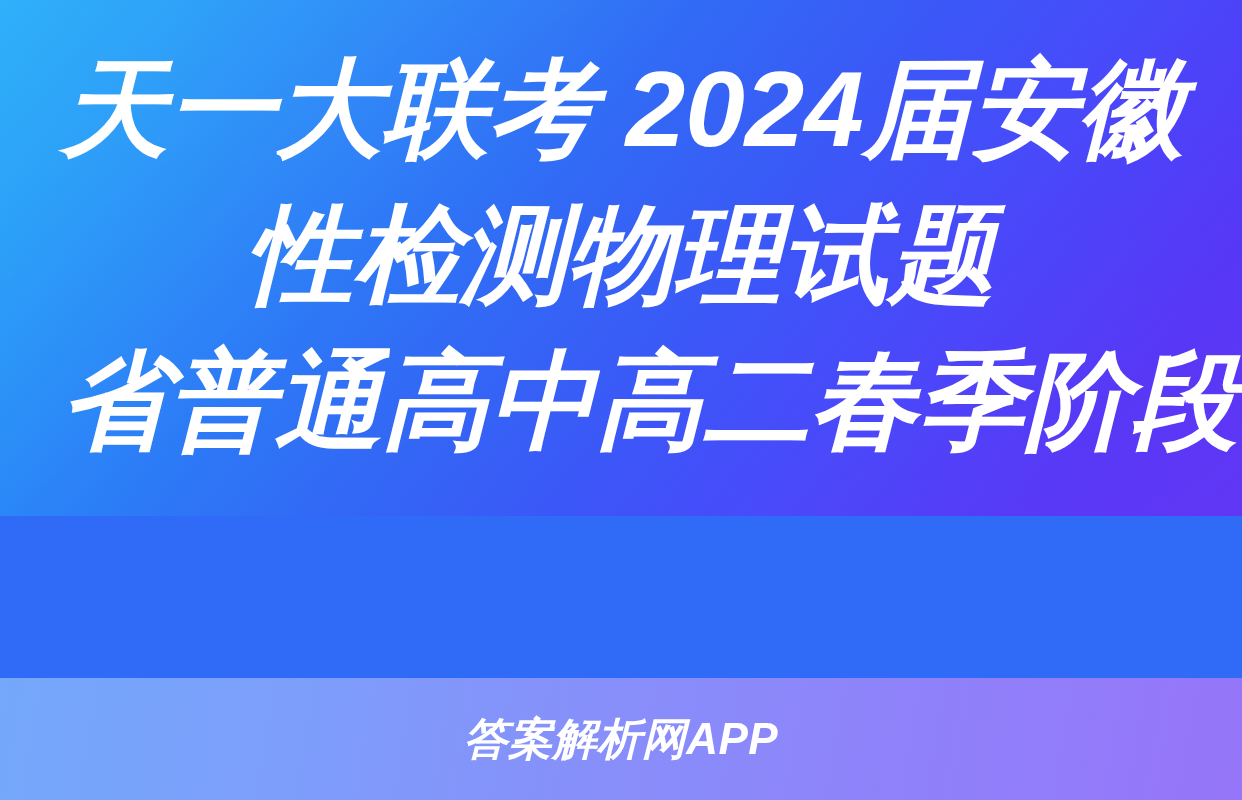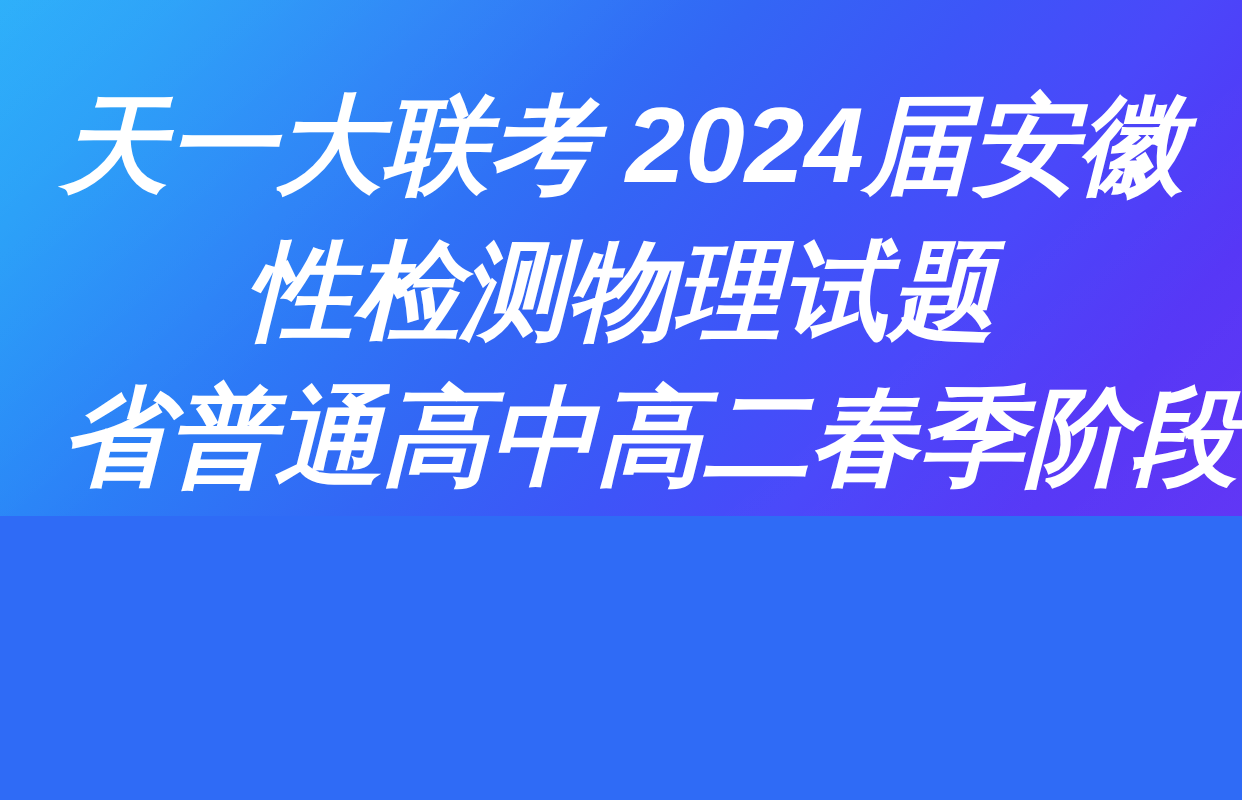--- a/index.html
+++ b/index.html
@@ -30,21 +30,21 @@
       linear-gradient(128deg,
         #17A7F9 0%,
         #1E9BF8 11%,
         #2A82F7 27%,
         #3366F5 46%,
         #3D55F8 60%,
         #4A48FA 72%,
         #5434F6 87%,
         #5B2EF5 100%);
     display: flex;
-    align-items: flex-end;
+    align-items: center;
     justify-content: center;
   }
 
   
   .hero::after {
     content: "";
     position: absolute;
     inset: 0;
     background: linear-gradient(140deg,
       rgba(255,255,255,0.10) 0%,
@@ -111,14 +111,17 @@
 <div id="poster">
 
   <div class="hero">
     <div class="title-block">
       <span class="title-line">天一大联考 2024届安徽</span>
       <span class="title-line">性检测物理试题</span>
       <span class="title-line">省普通高中高二春季阶段</span>
     </div>
   </div>
 
+  <div class="footer-band">
+    <span class="watermark">答案解析网APP</span>
+  </div>
 
 </div>
 
 </body></html>

